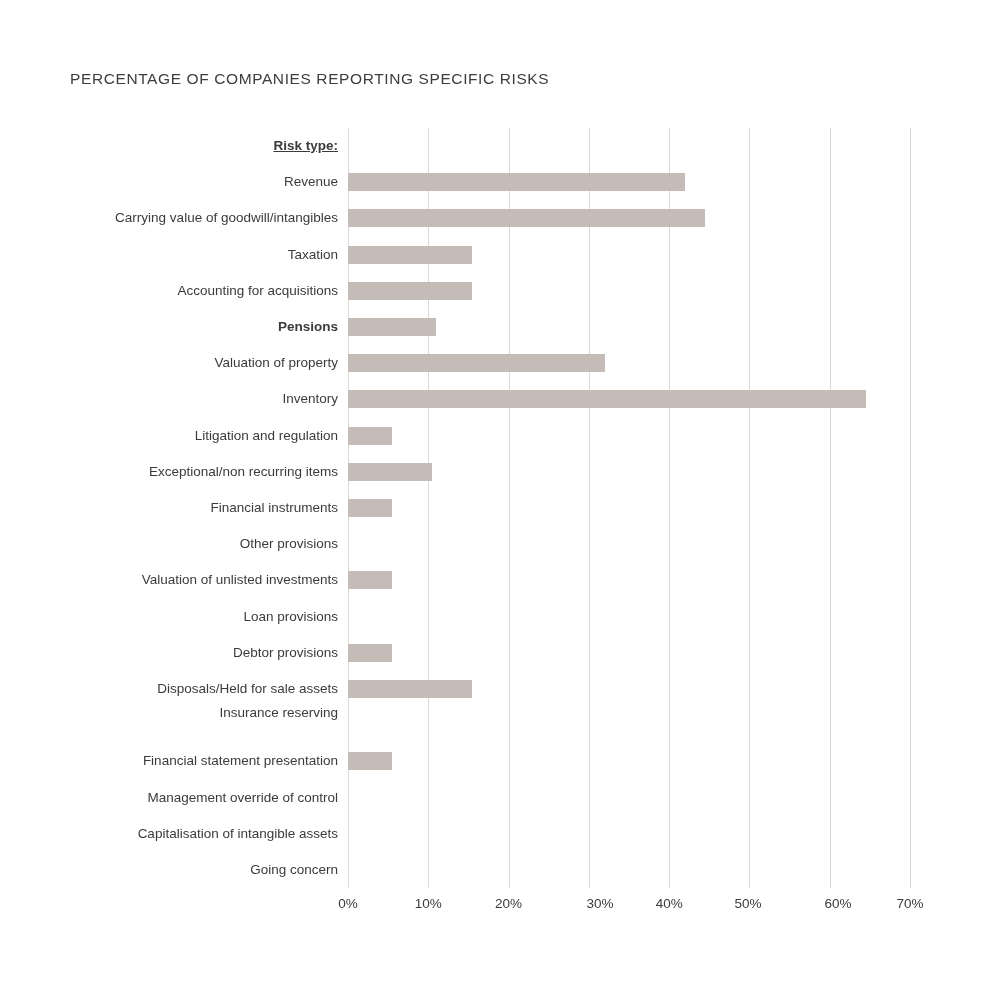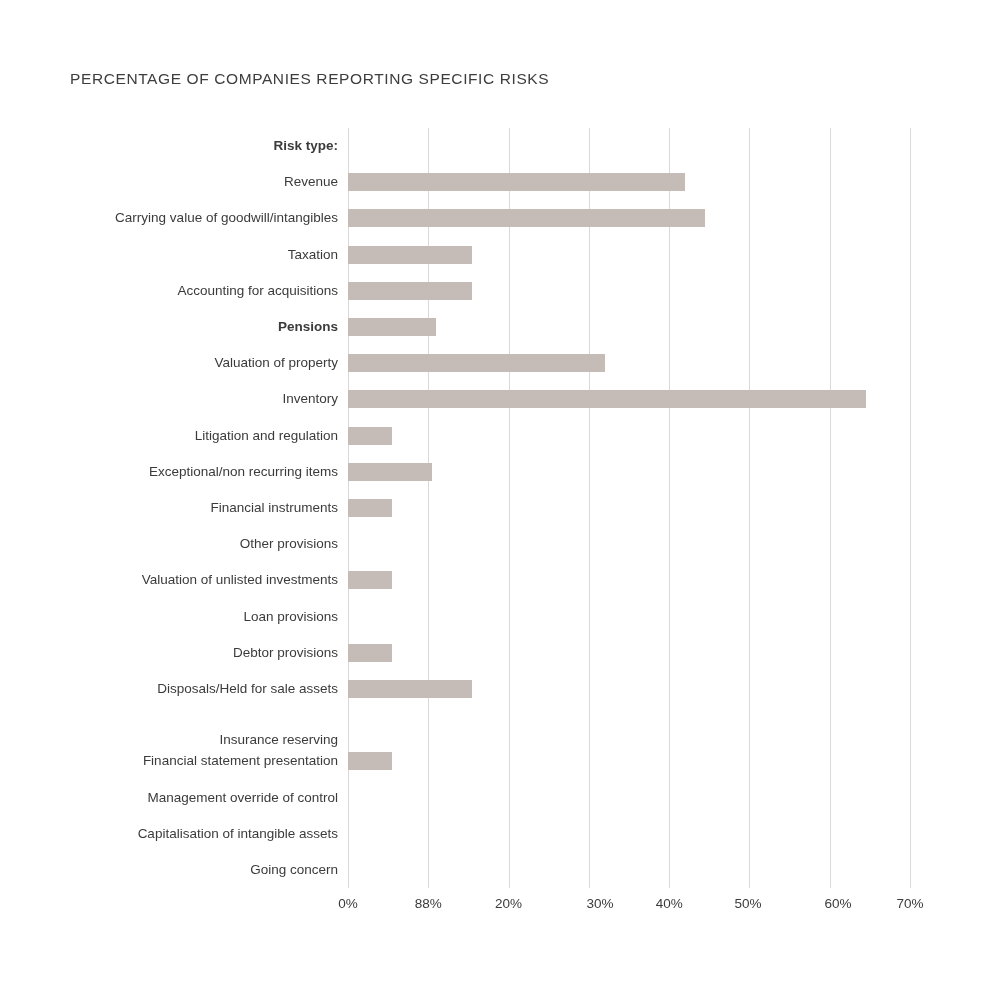--- a/index.html
+++ b/index.html
@@ -62,20 +62,21 @@
     height: 36.2px;
     line-height: 36.2px;
     padding-right: 10px;
     white-space: nowrap;
     font-size: 13.5px;
     color: #3b3b3b;
     text-align: right;
   }
   .row-label.header {
     font-weight: bold;
+    text-decoration: underline;
   }
   .bar {
     position: absolute;
     left: 0;
     top: 9px;
     height: 18px;
     background: #c6bcb7;
   }
 
   .xticks {
@@ -164,41 +165,41 @@
         <div class="row-label">Loan provisions</div>
       </div>
       <div class="row" style="top: 506.8px;">
         <div class="row-label">Debtor provisions</div>
         <div class="bar" title="Debtor provisions: 5.5%" style="width: 44.1571px; background: rgb(198, 188, 183);"></div>
       </div>
       <div class="row" style="top: 543px;">
         <div class="row-label">Disposals/Held for sale assets</div>
         <div class="bar" title="Disposals/Held for sale assets: 15.5%" style="width: 124.443px; background: rgb(198, 188, 183);"></div>
       </div>
-      <div class="row" style="top: 594px; padding-left: 45px;">
+      <div class="row" style="top: 567px; padding-left: 45px;">
         <div class="row-label">Insurance reserving</div>
       </div>
       <div class="row" style="top: 651.6px;">
         <div class="row-label">Management override of control</div>
       </div>
       <div class="row" style="top: 615.4px;">
         <div class="row-label">Financial statement presentation</div>
         <div class="bar" title="Financial statement presentation: 5.5%" style="width: 44.1571px; background: rgb(198, 188, 183);"></div>
       </div>
       <div class="row" style="top: 687.8px;">
         <div class="row-label">Capitalisation of intangible assets</div>
       </div>
       <div class="row" style="top: 724px;">
         <div class="row-label">Going concern</div>
       </div>
     </div>
 
   <div class="xticks" id="xticks">
       <div class="xtick" style="left: 0px;">0%</div>
-      <div class="xtick" style="left: 80.2857px;">88%</div>
+      <div class="xtick" style="left: 80.2857px;">10%</div>
       <div class="xtick" style="left: 160.571px;">20%</div>
       <div class="xtick" style="left: 252px;">30%</div>
       <div class="xtick" style="left: 321.143px;">40%</div>
       <div class="xtick" style="left: 400px;">50%</div>
       <div class="xtick" style="left: 490px; text-align: right;">60%</div>
       <div class="xtick" style="left: 562px;">70%</div>
     </div>
 
 </div>
 

